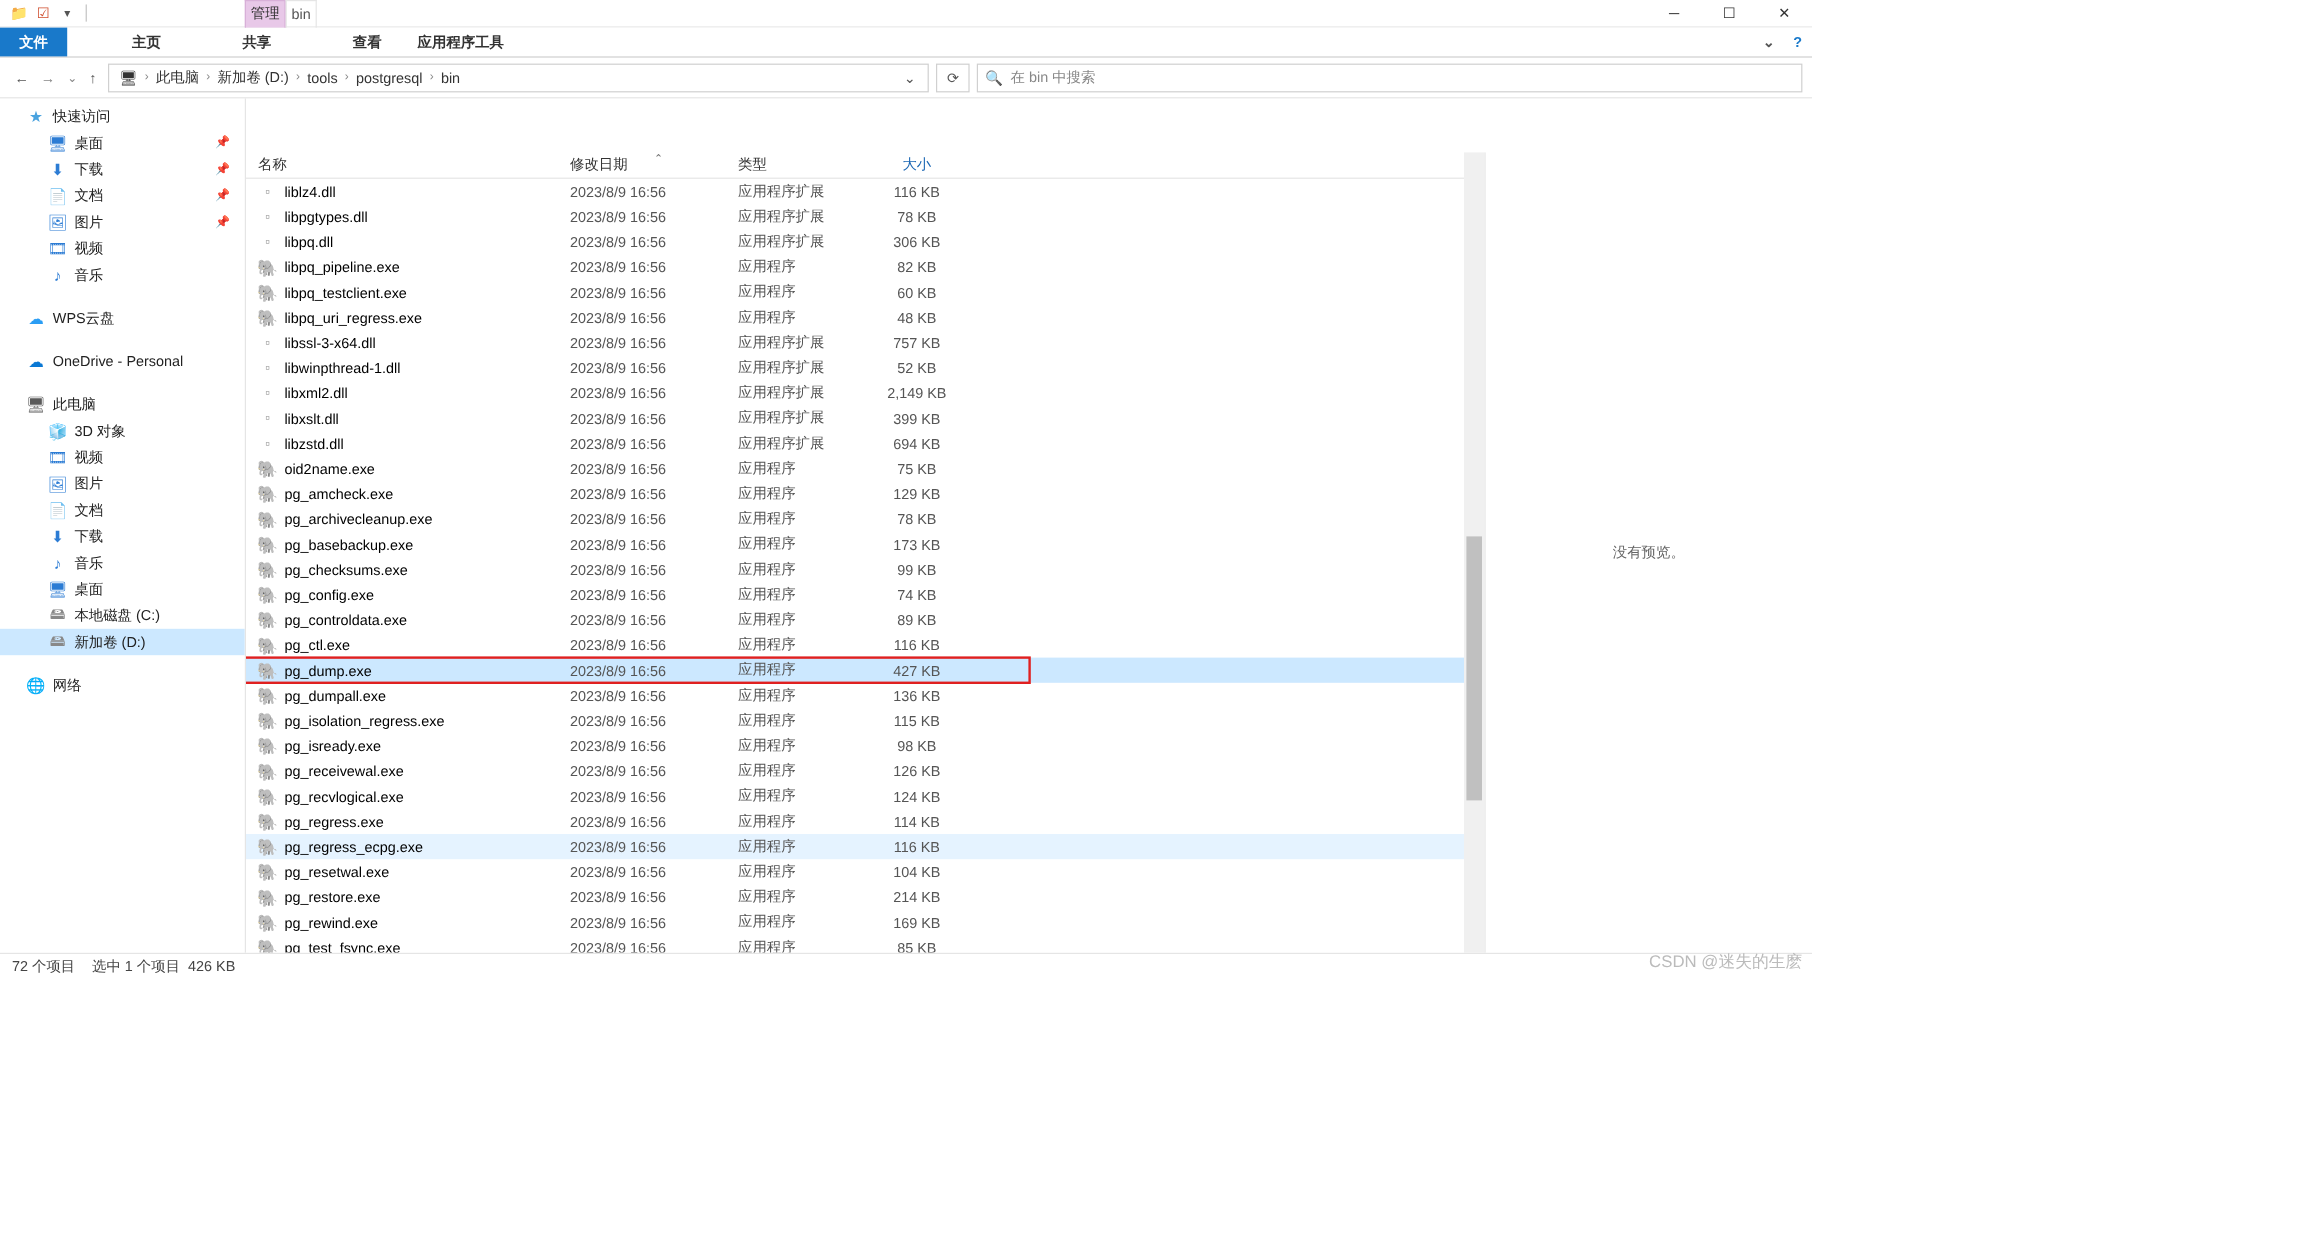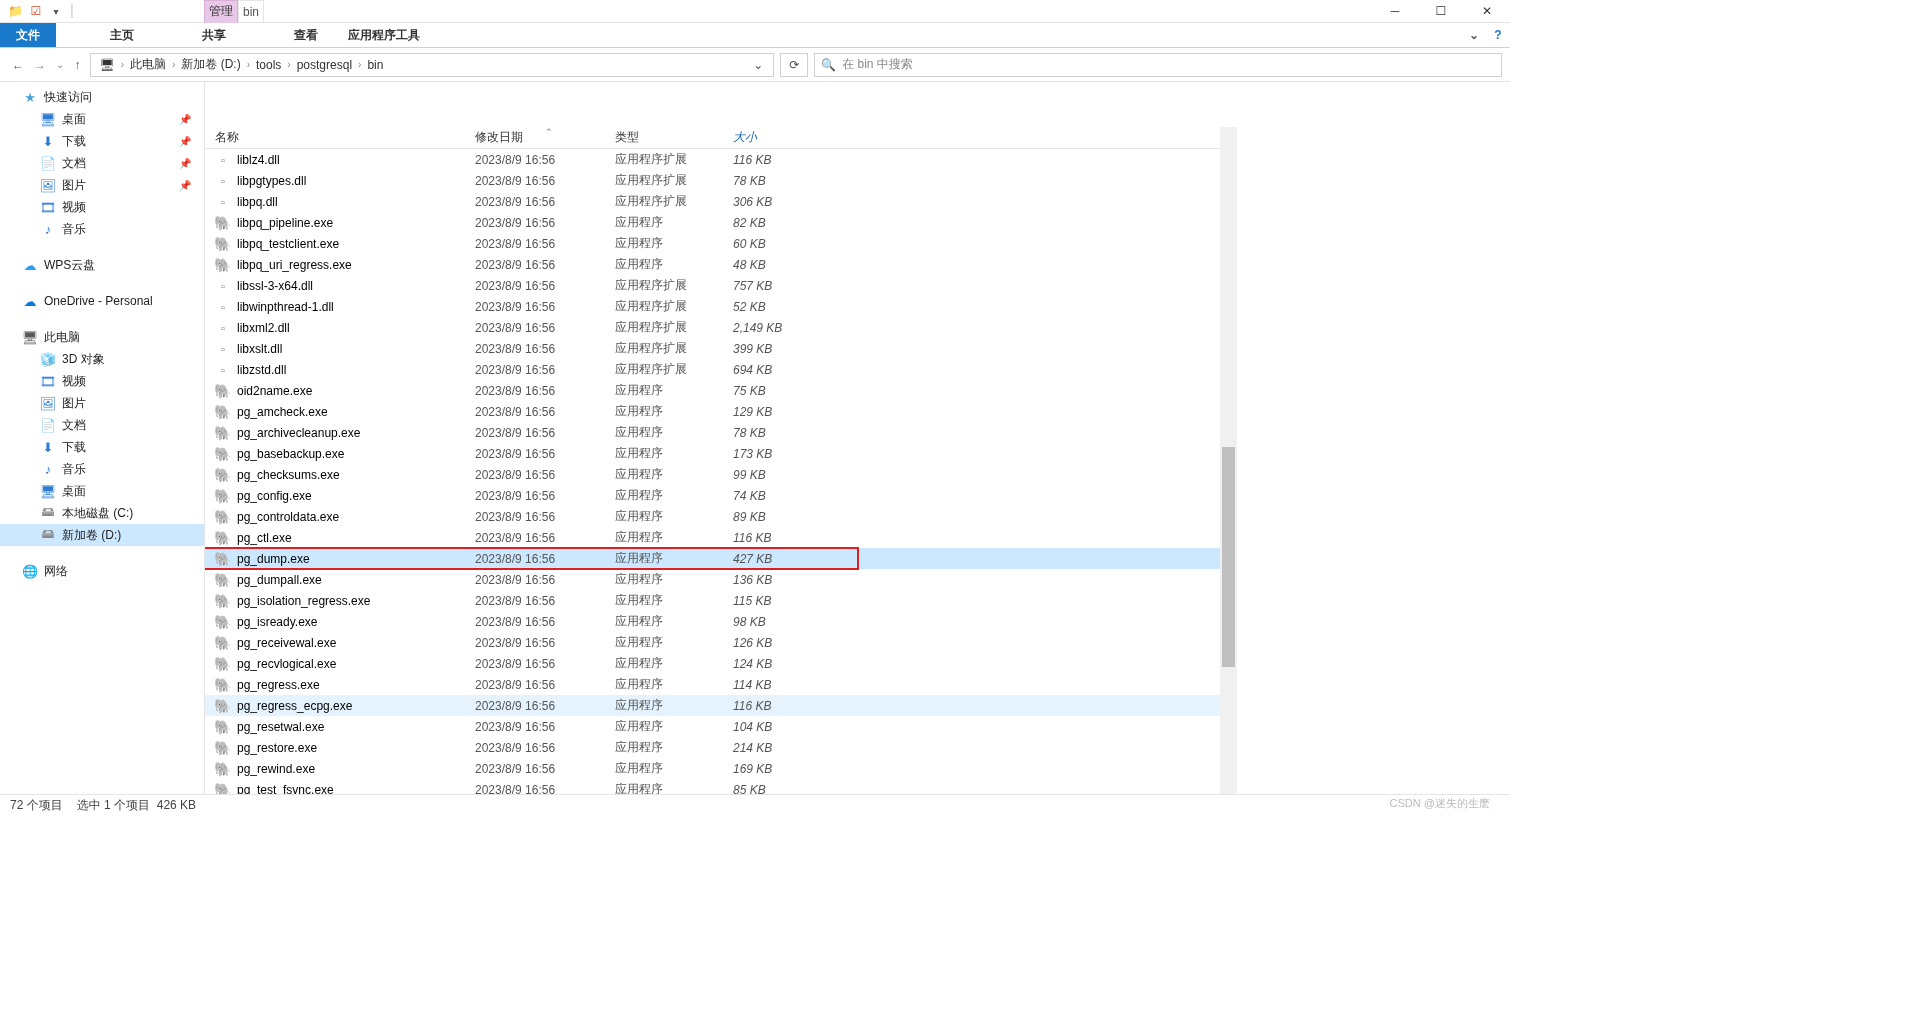--- a/index.html
+++ b/index.html
@@ -48,21 +48,21 @@
 .i-quick{color:#4aa3df;} .i-desk{color:#2c7cd4;} .i-dl{color:#2c7cd4;} .i-doc{color:#2c7cd4;} .i-pic{color:#2c7cd4;}
 .i-vid{color:#2c7cd4;} .i-mus{color:#2c7cd4;} .i-wps{color:#2a9df4;} .i-od{color:#0a78d4;} .i-pc{color:#5a5a5a;}
 .i-3d{color:#2c7cd4;} .i-disk{color:#888;} .i-net{color:#2c7cd4;}
 
 
 .listwrap { flex: 1; display:flex; min-width:0;margin-top:45px;}
 .filelist { width: 1015px; position:relative; overflow:hidden;}
 .fl-header { display: flex; height: 22px; align-items: center; border-bottom: 1px solid #e5e5e5; color: #333; position:relative;}
 .fl-header .col { padding-left: 10px; }
 .fl-header .sort {font-size:9px; color:#777; position:absolute; left:340px; top:0;}
-.col-name { width: 260px; } .col-date { width: 140px; } .col-type { width: 118px; } .col-size { width: 82px; text-align: left; padding-right: 10px; color:#1a66b3;font-style:italic;}
+.col-name { width: 260px; } .col-date { width: 140px; } .col-type { width: 118px; } .col-size { width: 82px; text-align: center; padding-right: 10px; color:#1a66b3;}
 .fl-header .col-size{color:#1a66b3;}
 .fl-rows { height: 690px; overflow:hidden;}
 .fl-row { display: flex; height: 21px; align-items: center; }
 .fl-row.sel { background: #cce8ff; }
 .fl-row.hov { background: #e5f3ff; }
 .fl-row .col { padding-left: 10px; white-space: nowrap; overflow: hidden; }
 .fl-row .col-name { display: flex; align-items: center; gap: 6px; }
 .fl-row .col-date, .fl-row .col-type { color: #555; }
 .fl-row .col-size { color: #555; }
 .file-ico { width: 16px; height: 16px; display:inline-flex; align-items:center; justify-content:center;}
@@ -74,21 +74,21 @@
 
 .redbox { position: absolute; border: 2px solid #e02020; pointer-events: none; }
 
 
 .preview { flex:1; border-left: 1px solid #e5e5e5; display:flex; align-items:center; justify-content:center; color:#666;}
 
 
 .status { height: 21px; border-top: 1px solid #e5e5e5; display: flex; align-items: center; padding: 0 10px; gap: 14px; color: #444; position:absolute; bottom:0; left:0; right:0; background:#fff;}
 
 
-.watermark { position: absolute; right: 20px; bottom: 4px; color: #bbb; font-size: 11px; }
+.watermark { position: absolute; right: 8px; bottom: 4px; color: #bbb; font-size: 14px; }
 </style>
 </head>
 <body>
 
 <div class="titlebar">
   <div class="qat">
     <span class="qat-icon folder-ico">📁</span>
     <span class="qat-icon" style="color:#d05030;">☑</span>
     <span class="qat-icon" style="color:#555;font-size:10px;">▾</span>
     <span class="qat-icon" style="color:#ccc;">▏</span>
@@ -539,20 +539,23 @@
             <div class="col col-date">2023/8/9 16:56</div>
             <div class="col col-type">应用程序</div>
             <div class="col col-size">72 KB</div>
           </div>
         </div>
     <div class="redbox" style="left: -6px; top: 420px; width: 660px; height: 23px;"></div>
       </div>
     <div class="scrollbar-v">
       <div class="scroll-thumb"></div>
     </div>
+    <div class="preview">
+      <span>没有预览。</span>
+    </div>
   </div>
 </div>
 
 <div class="status">
   <span>72 个项目</span>
   <span><span>选中 1 个项目</span>&nbsp;&nbsp;<span>426 KB</span></span>
 </div>
 
 <div class="watermark">CSDN @迷失的生麽</div>
 

